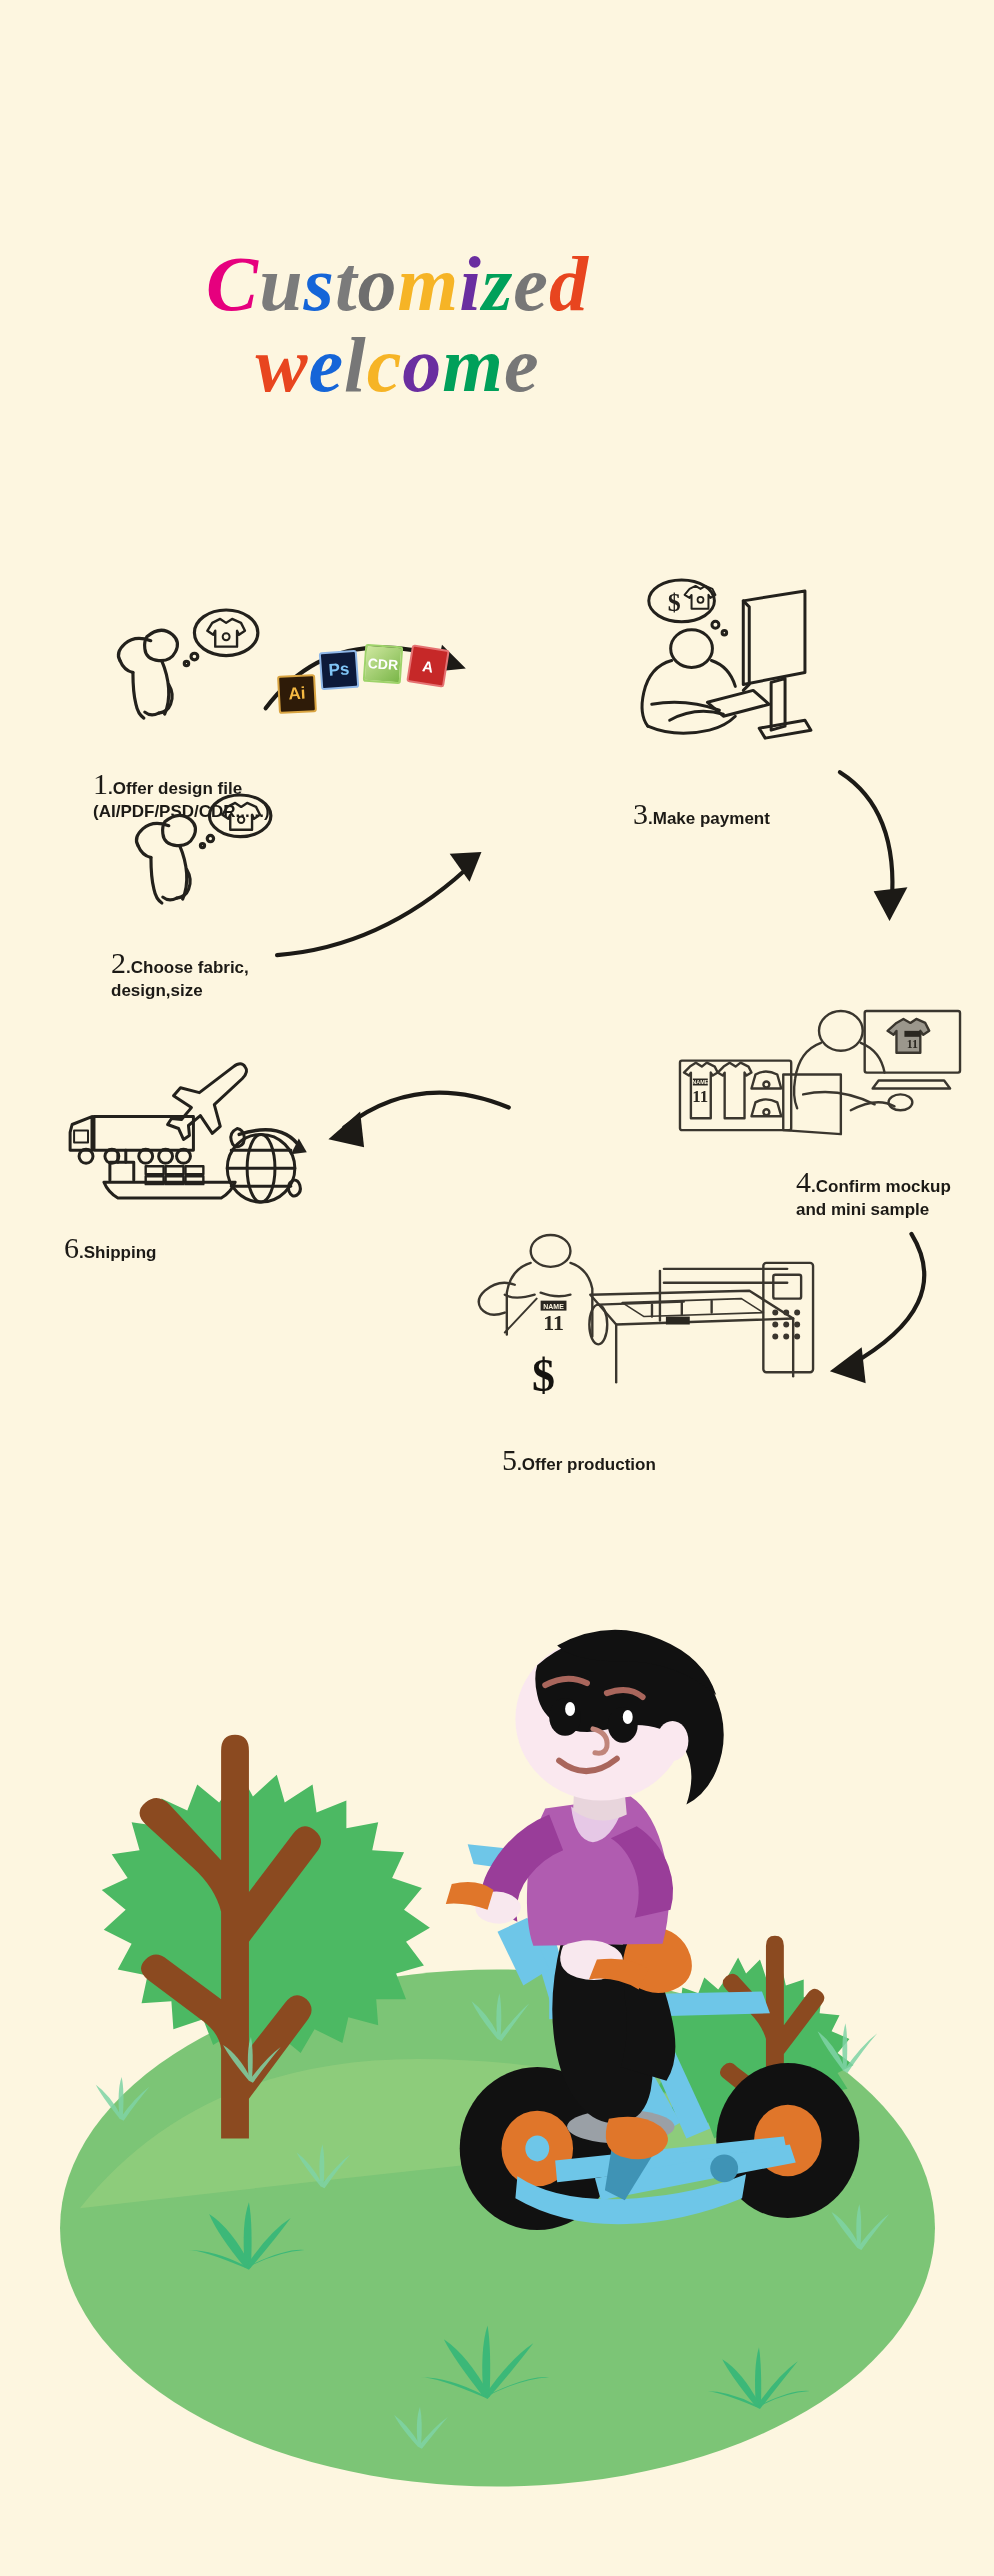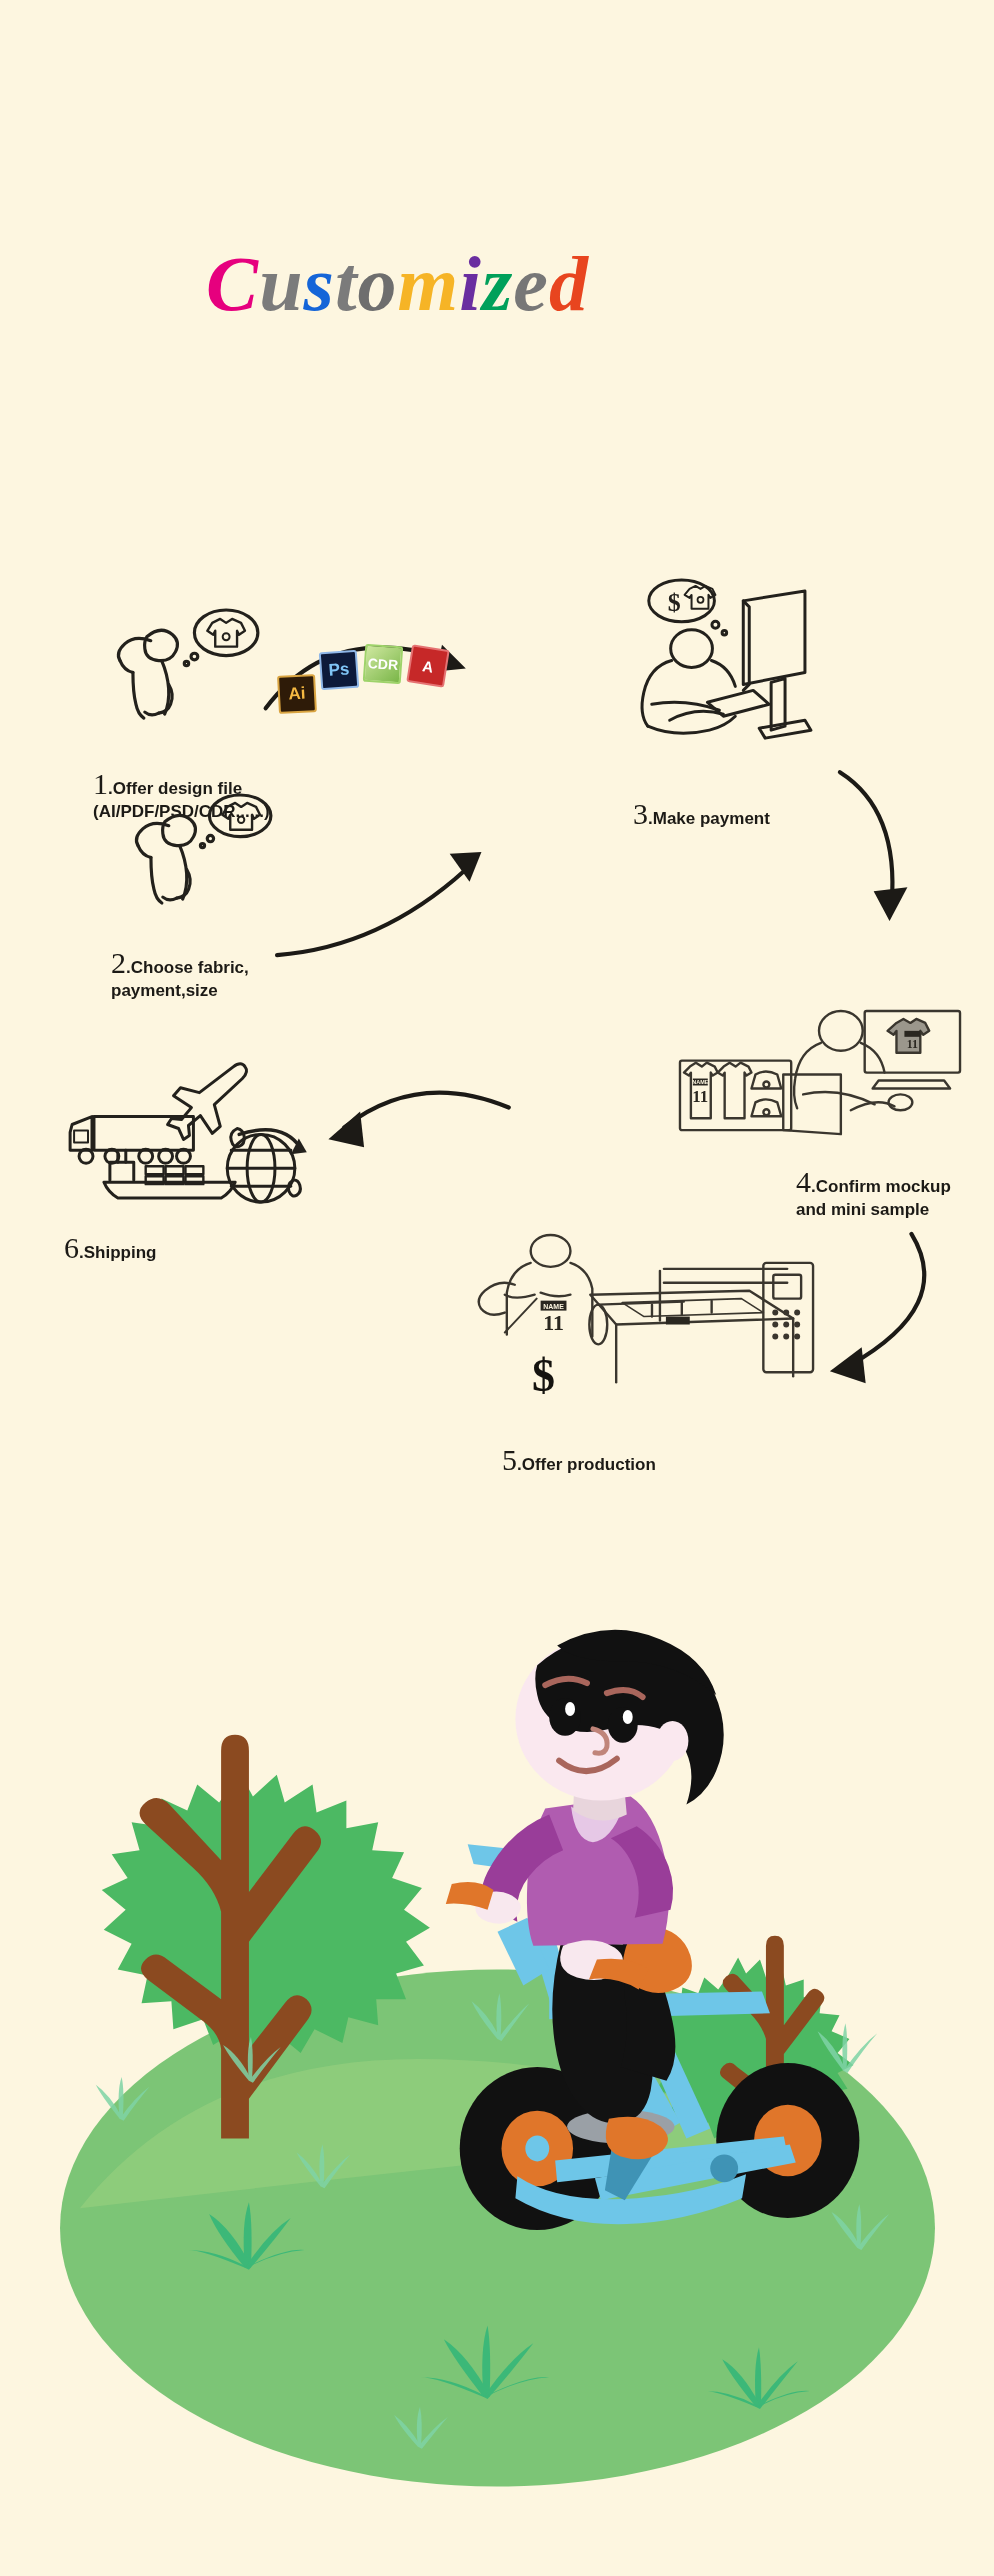--- a/index.html
+++ b/index.html
@@ -62,20 +62,21 @@
   
   .scene{position:absolute;left:0;top:1711px;width:995px;height:865px;}
 </style>
 </head>
 <body>
 
 <div class="page">
 
   <div class="title-block">
     <div class="title-line1" id="title-l1"><span style="color: rgb(230, 0, 126);">C</span><span style="color: rgb(123, 123, 123);">u</span><span style="color: rgb(21, 101, 216);">s</span><span style="color: rgb(123, 123, 123);">t</span><span style="color: rgb(110, 110, 110);">o</span><span style="color: rgb(246, 180, 38);">m</span><span style="color: rgb(106, 46, 160);">i</span><span style="color: rgb(0, 160, 90);">z</span><span style="color: rgb(119, 119, 119);">e</span><span style="color: rgb(232, 69, 31);">d</span></div>
+    <div class="title-line2" id="title-l2"><span style="color: rgb(232, 69, 31);">w</span><span style="color: rgb(21, 101, 216);">e</span><span style="color: rgb(119, 119, 119);">l</span><span style="color: rgb(246, 180, 38);">c</span><span style="color: rgb(106, 46, 160);">o</span><span style="color: rgb(0, 160, 90);">m</span><span style="color: rgb(119, 119, 119);">e</span></div>
   </div>
 
   <div class="diagram">
 
     <div class="sk" style="left:99px;top:20px;">
       <svg width="169" height="119" viewBox="0 0 170 120">
         <g fill="none" stroke="#23211c" stroke-width="3.2" stroke-linecap="round" stroke-linejoin="round">
 
           <path d="M48 30 q14 -12 26 -2 q8 7 3 17 q-5 10 -17 9 q-13 -1 -14 -12 q-1 -7 2 -12 z"></path>
 
@@ -137,21 +138,21 @@
           <ellipse cx="124" cy="22" rx="31" ry="21"></ellipse>
           <circle cx="94" cy="45" r="3.2"></circle>
           <circle cx="86" cy="52" r="2.1"></circle>
           <path d="M111 13 l8 -4 l6 4 l6 -4 l9 4 l4 8 l-6 4 l-2 -4 l0 15 l-22 0 l0 -15 l-2 4 l-6 -4 z" stroke-width="2.4"></path>
           <circle cx="125" cy="26" r="3.2" stroke-width="2"></circle>
         </g>
       </svg>
     </div>
     <div class="step-label" style="left:111px;top:338px;">
       <span class="step-num">2</span><span class="step-txt">.Choose fabric,
-payment,size</span>
+design,size</span>
     </div>
 
     <div class="sk" style="left:271px;top:249px;">
       <svg width="278" height="129" viewBox="0 0 280 130">
         <path d="M6 120 Q110 112 196 34" fill="none" stroke="#1c1a16" stroke-width="4.2" stroke-linecap="round"></path>
         <path d="M180 18 L212 16 L200 46 Z" fill="#1c1a16"></path>
       </svg>
     </div>
 
 

